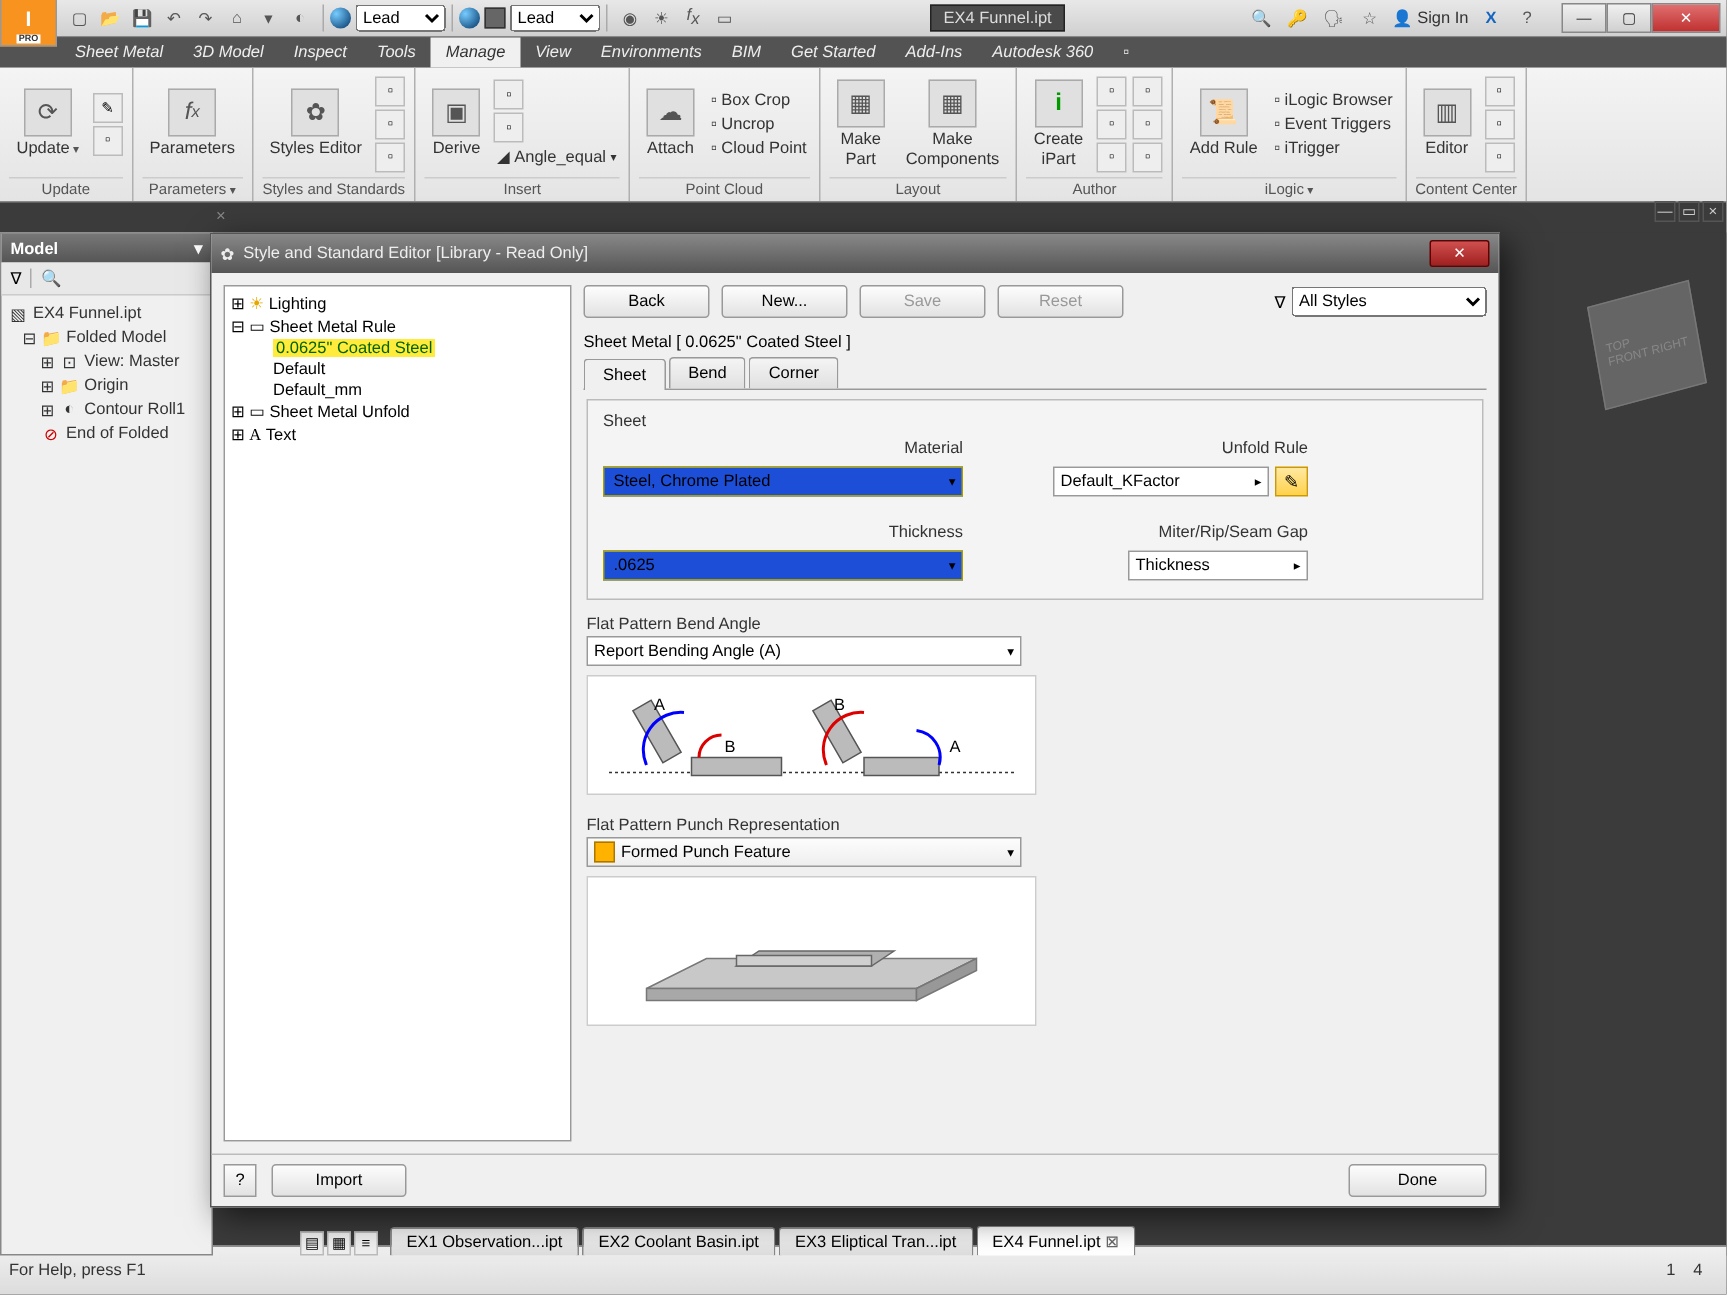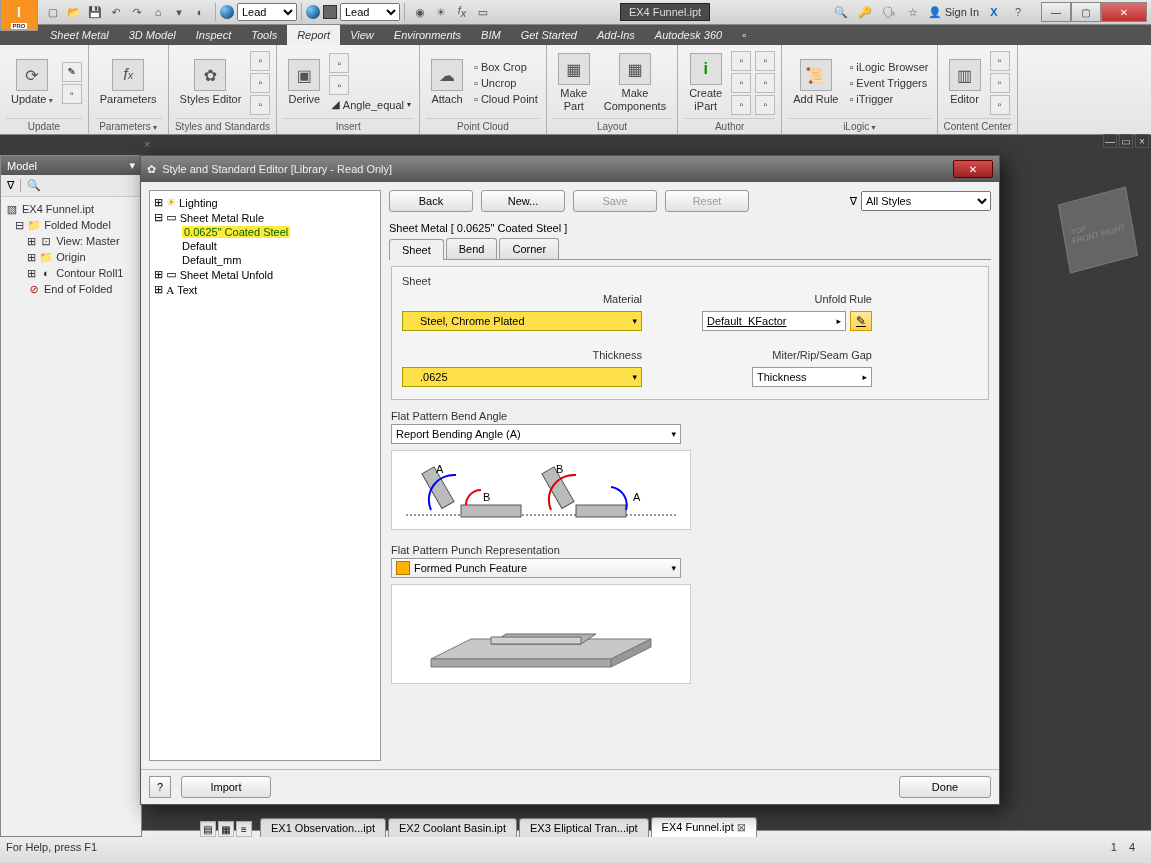--- a/index.html
+++ b/index.html
@@ -37,21 +37,21 @@
 .small-col { display:flex; flex-direction:column; gap:2px;}
 .small-btn { width:20px; height:20px; background:#eee; border:1px solid #bbb; cursor:pointer; display:flex; align-items:center; justify-content:center; font-size:10px;}
 .small-row { display:flex; align-items:center; gap:3px; font-size:11px; color:#333; padding:1px 2px; cursor:pointer;}
 
 
 .mdi-controls { position:absolute; right:2px; top:134px; display:flex; gap:2px; z-index:5;}
 .mdi-btn { width:14px; height:14px; color:#ccc; font-size:10px; display:flex; align-items:center; justify-content:center; cursor:pointer; border:1px solid #555;}
 
 
 .model-panel { position:absolute; left:0; top:155px; width:142px; bottom:26px; background:#f0f0f0; border:1px solid #888; z-index:3;}
-.model-header { background: linear-gradient(#777,#555); color:#fff; padding:3px 6px; font-size:11px; display:flex; justify-content:space-between; align-items:center;}
+.model-header { background: linear-gradient(#777,#555); color:#fff; padding:3px 6px; font-size:11px; display:flex; justify-content:space-between; align-items:center;font-weight:bold;}
 .model-tools { display:flex; gap:6px; padding:4px 6px; border-bottom:1px solid #ccc; background:#e8e8e8;}
 .model-tree { padding:4px 2px; font-size:11px; color:#333;}
 .tree-row { display:flex; align-items:center; gap:3px; padding:1px 0 1px var(--indent,4px); white-space:nowrap; overflow:hidden;}
 .tree-ico { width:14px; height:14px; display:inline-flex; align-items:center; justify-content:center;}
 
 
 .canvas { position:absolute; left:142px; right:0; top:155px; bottom:26px; background:#3b3b3b;}
 .viewcube { position:absolute; right:18px; top:40px; width:70px; height:70px; background:rgba(200,200,200,.3); border:1px solid #777; transform:rotate(-10deg) skewY(-5deg); color:#888; font-size:8px; display:flex; align-items:center; justify-content:center;}
 
 
@@ -79,21 +79,21 @@
 .dlg-btn:disabled{color:#999;}
 .dlg-combo { margin-left:auto; display:flex; align-items:center; gap:4px;}
 .dlg-combo select{ width:130px; height:20px;}
 .dlg-heading { padding:4px 0; font-size:11px;}
 .dlg-tabs { display:flex; border-bottom:1px solid #999;}
 .dlg-tab { padding:4px 12px; border:1px solid #999; border-bottom:none; background:linear-gradient(#f4f4f4,#e0e0e0); margin-right:2px; cursor:pointer; border-radius:3px 3px 0 0;}
 .dlg-tab.active{ background:#f0f0f0; position:relative; top:1px;}
 .dlg-content { flex:1; overflow:auto; padding:6px 2px;}
 .group-box { border:1px solid #bbb; padding:8px 10px 12px 10px; background:#f4f4f4; margin-bottom:10px;}
 .field-label { font-size:11px; color:#333; margin-bottom:2px;}
-.yellow-combo { width:240px; height:20px; background:#fde047; border:1px solid #a8a000; font-size:11px; padding:0 18px 0 17px; position:relative; display:flex; align-items:center;}
+.yellow-combo { width:240px; height:20px; background:#1d4ed8; border:1px solid #a8a000; font-size:11px; padding:0 18px 0 6px; position:relative; display:flex; align-items:center;}
 .yellow-combo::after{content:"▾"; position:absolute; right:4px; font-size:9px;}
 .plain-combo { width:290px; height:20px; border:1px solid #999; background:#fff; font-size:11px; padding:0 18px 0 4px; position:relative; display:flex; align-items:center;}
 .plain-combo::after{content:"▾"; position:absolute; right:4px; font-size:9px;}
 .icon-combo { width:290px; height:20px; border:1px solid #999; background:linear-gradient(#fdfdfd,#eee); font-size:11px; padding:0 18px 0 4px; position:relative; display:flex; align-items:center; gap:4px;}
 .icon-combo::after{content:"▾"; position:absolute; right:4px; font-size:9px;}
 .sheet-row { display:flex; gap:60px;}
 .sheet-col { display:flex; flex-direction:column; gap:4px;align-items:flex-end;}
 .edit-icon { width:22px; height:20px; border:1px solid #c90; background:linear-gradient(#ffe9a0,#ffd24d); display:flex; align-items:center; justify-content:center; font-size:12px; cursor:pointer;}
 .mini-combo { width:144px; height:20px; border:1px solid #999; background:#fff; padding:0 14px 0 4px; position:relative; display:flex; align-items:center;}
 .mini-combo::after{content:"▸"; position:absolute; right:4px; font-size:9px;}
@@ -159,21 +159,21 @@
       <div class="win-btn win-close">✕</div>
     </div>
   </div>
 </div>
 
 <div class="ribbon-tabs">
   <div class="ribbon-tab">Sheet Metal</div>
   <div class="ribbon-tab">3D Model</div>
   <div class="ribbon-tab">Inspect</div>
   <div class="ribbon-tab">Tools</div>
-  <div class="ribbon-tab active">Report</div>
+  <div class="ribbon-tab active">Manage</div>
   <div class="ribbon-tab">View</div>
   <div class="ribbon-tab">Environments</div>
   <div class="ribbon-tab">BIM</div>
   <div class="ribbon-tab">Get Started</div>
   <div class="ribbon-tab">Add-Ins</div>
   <div class="ribbon-tab">Autodesk 360</div>
   <div class="ribbon-tab">▫</div>
 </div>
 
 <div class="ribbon">
@@ -466,21 +466,21 @@
               <div class="yellow-combo">
                   <span>Steel, Chrome Plated</span>
                 </div>
               <div class="field-label" style="margin-top:14px;">Thickness</div>
               <div class="yellow-combo" style="width:240px;">
                   <span>.0625</span>
                 </div>
             </div>
             <div class="sheet-col">
               <div class="field-label">Unfold Rule</div>
-              <div style="display:flex;gap:4px;text-decoration:underline;">
+              <div style="display:flex;gap:4px;">
                 <div class="mini-combo">
                     <span>Default_KFactor</span>
                   </div>
                 <div class="edit-icon">✎</div>
               </div>
               <div class="field-label" style="margin-top:14px;">Miter/Rip/Seam Gap</div>
               <div class="mini-combo" style="width:120px;">
                   <span>Thickness</span>
                 </div>
             </div>

